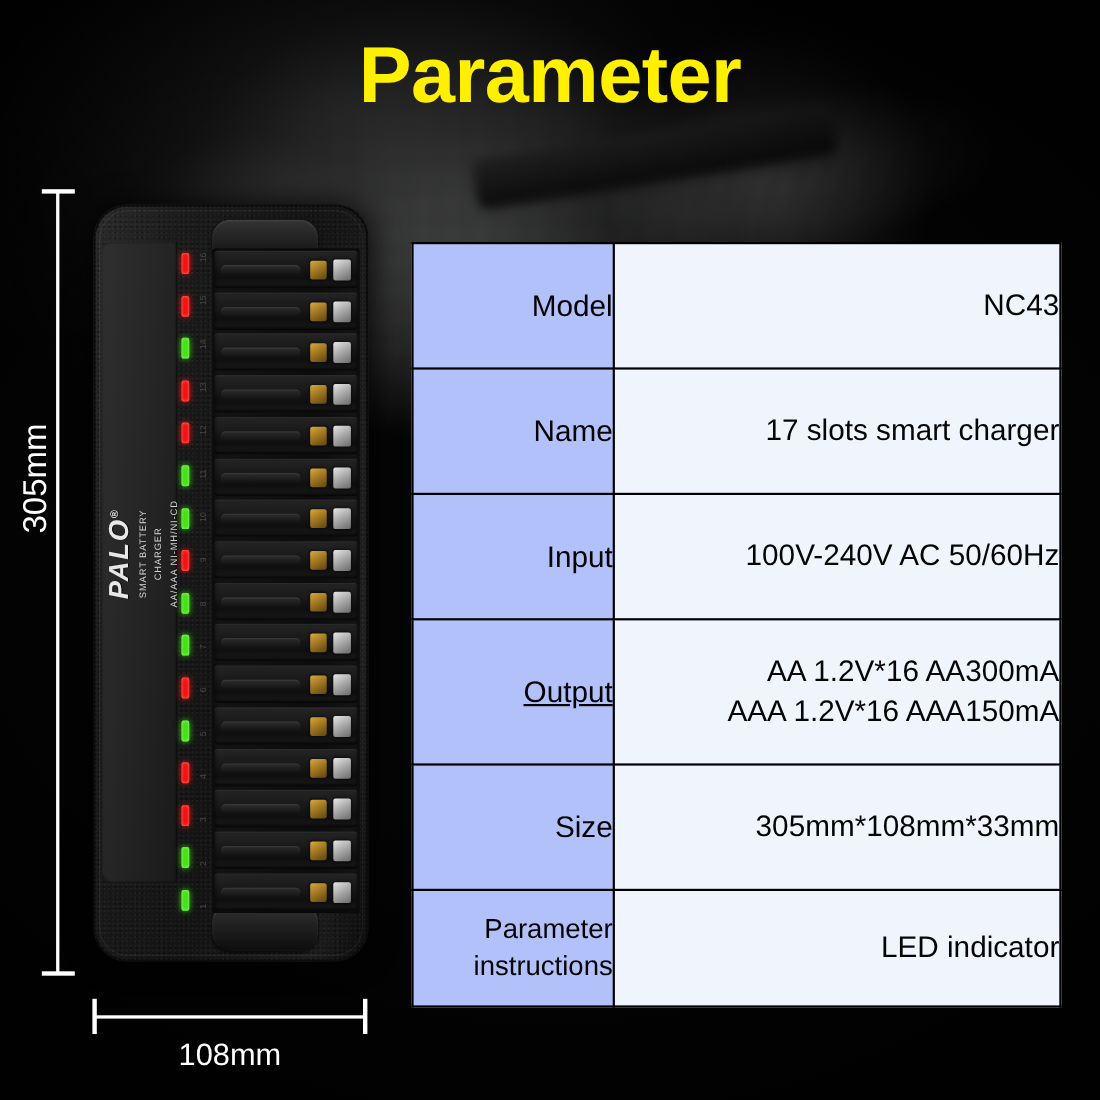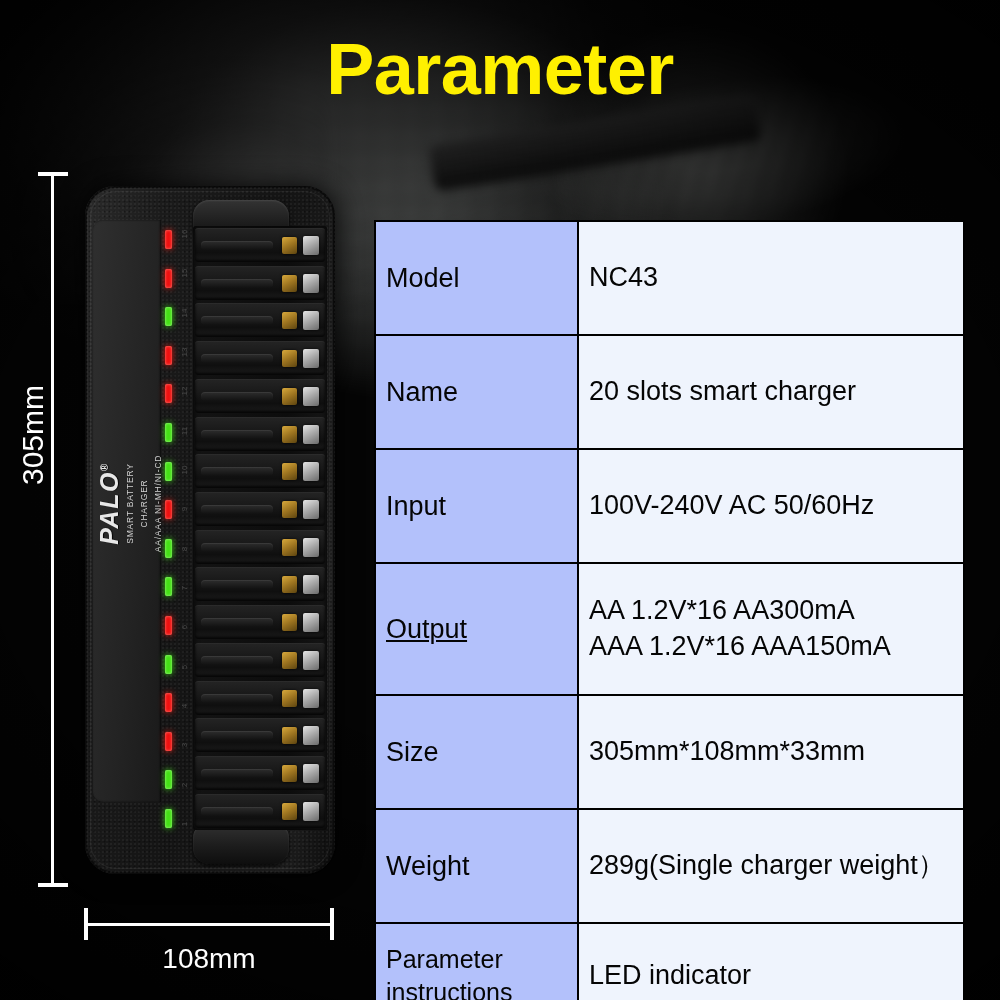--- a/index.html
+++ b/index.html
@@ -356,23 +356,23 @@
     top: 220px;
     width: 591px;
     border-collapse: collapse;
     table-layout: fixed;
     background: #eff4fd;
   }
   #spec-table td {
     border: 2px solid #000;
     color: #050505;
     font-size: 27px;
-    text-align: left;
+    text-align: right;
     vertical-align: middle;
-    padding: 6px 10px;
+    padding: 6px 0;
   }
   #spec-table td.label-cell {
     width: 181px;
     background: #b3c1fb;
   }
   #spec-table td.value-cell {
     background: #eff4fd;
   }
   #spec-table td .line { display: block; line-height: 1.32; }
   td.tall-row   { height: 100px; }
@@ -543,21 +543,21 @@
     <tbody id="spec-body">
         <tr>
           <td class="label-cell tall-row">Model</td>
           <td class="value-cell">
             <span class="line">NC43</span>
           </td>
         </tr>
         <tr>
           <td class="label-cell tall-row">Name</td>
           <td class="value-cell">
-            <span class="line">20 slots smart charger</span>
+            <span class="line">17 slots smart charger</span>
           </td>
         </tr>
         <tr>
           <td class="label-cell tall-row">Input</td>
           <td class="value-cell">
             <span class="line">100V-240V   AC 50/60Hz</span>
           </td>
         </tr>
         <tr>
           <td class="label-cell output-row">Output</td>
@@ -566,26 +566,20 @@
             <span class="line">AAA 1.2V*16 AAA150mA</span>
           </td>
         </tr>
         <tr>
           <td class="label-cell tall-row">Size</td>
           <td class="value-cell">
             <span class="line">305mm*108mm*33mm</span>
           </td>
         </tr>
         <tr>
-          <td class="label-cell tall-row">Weight</td>
-          <td class="value-cell">
-            <span class="line">289g(Single charger weight）</span>
-          </td>
-        </tr>
-        <tr>
           <td class="label-cell last-row"><span class="label-two-line"><span class="line">Parameter</span><span class="line">instructions</span></span></td>
           <td class="value-cell">
             <span class="line">LED indicator</span>
           </td>
         </tr>
       </tbody>
   </table>
 
 </div>
 

